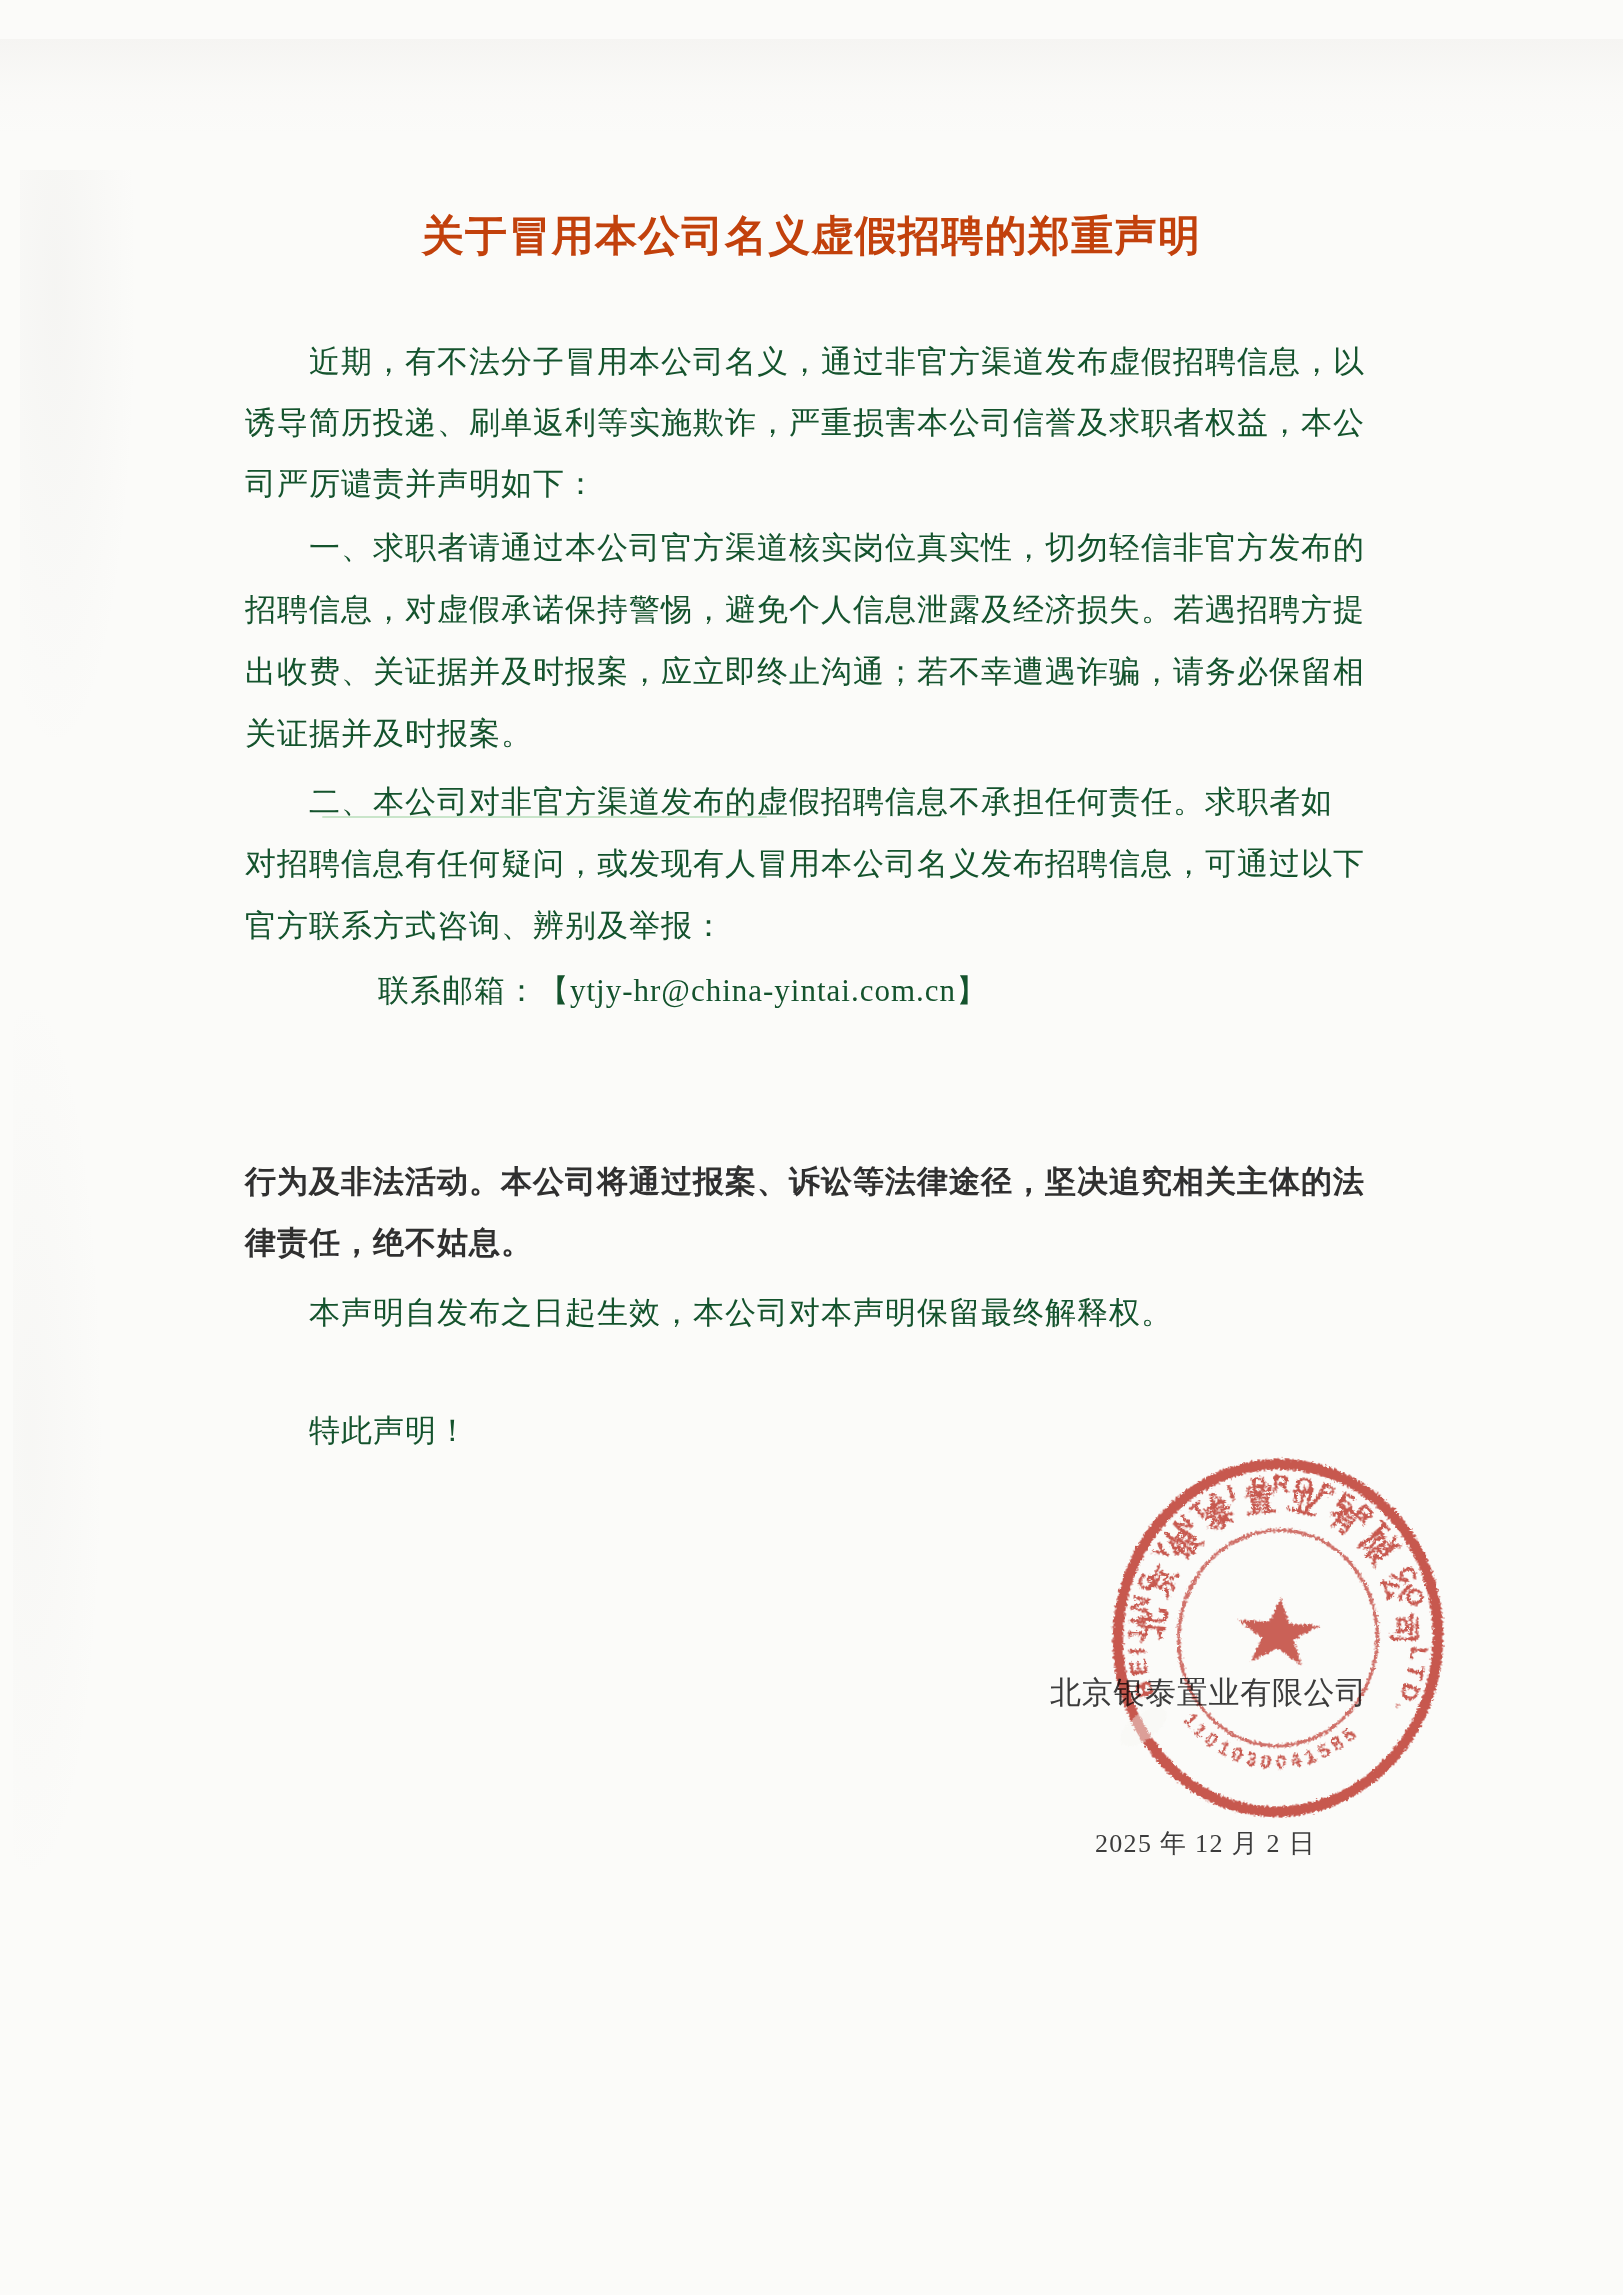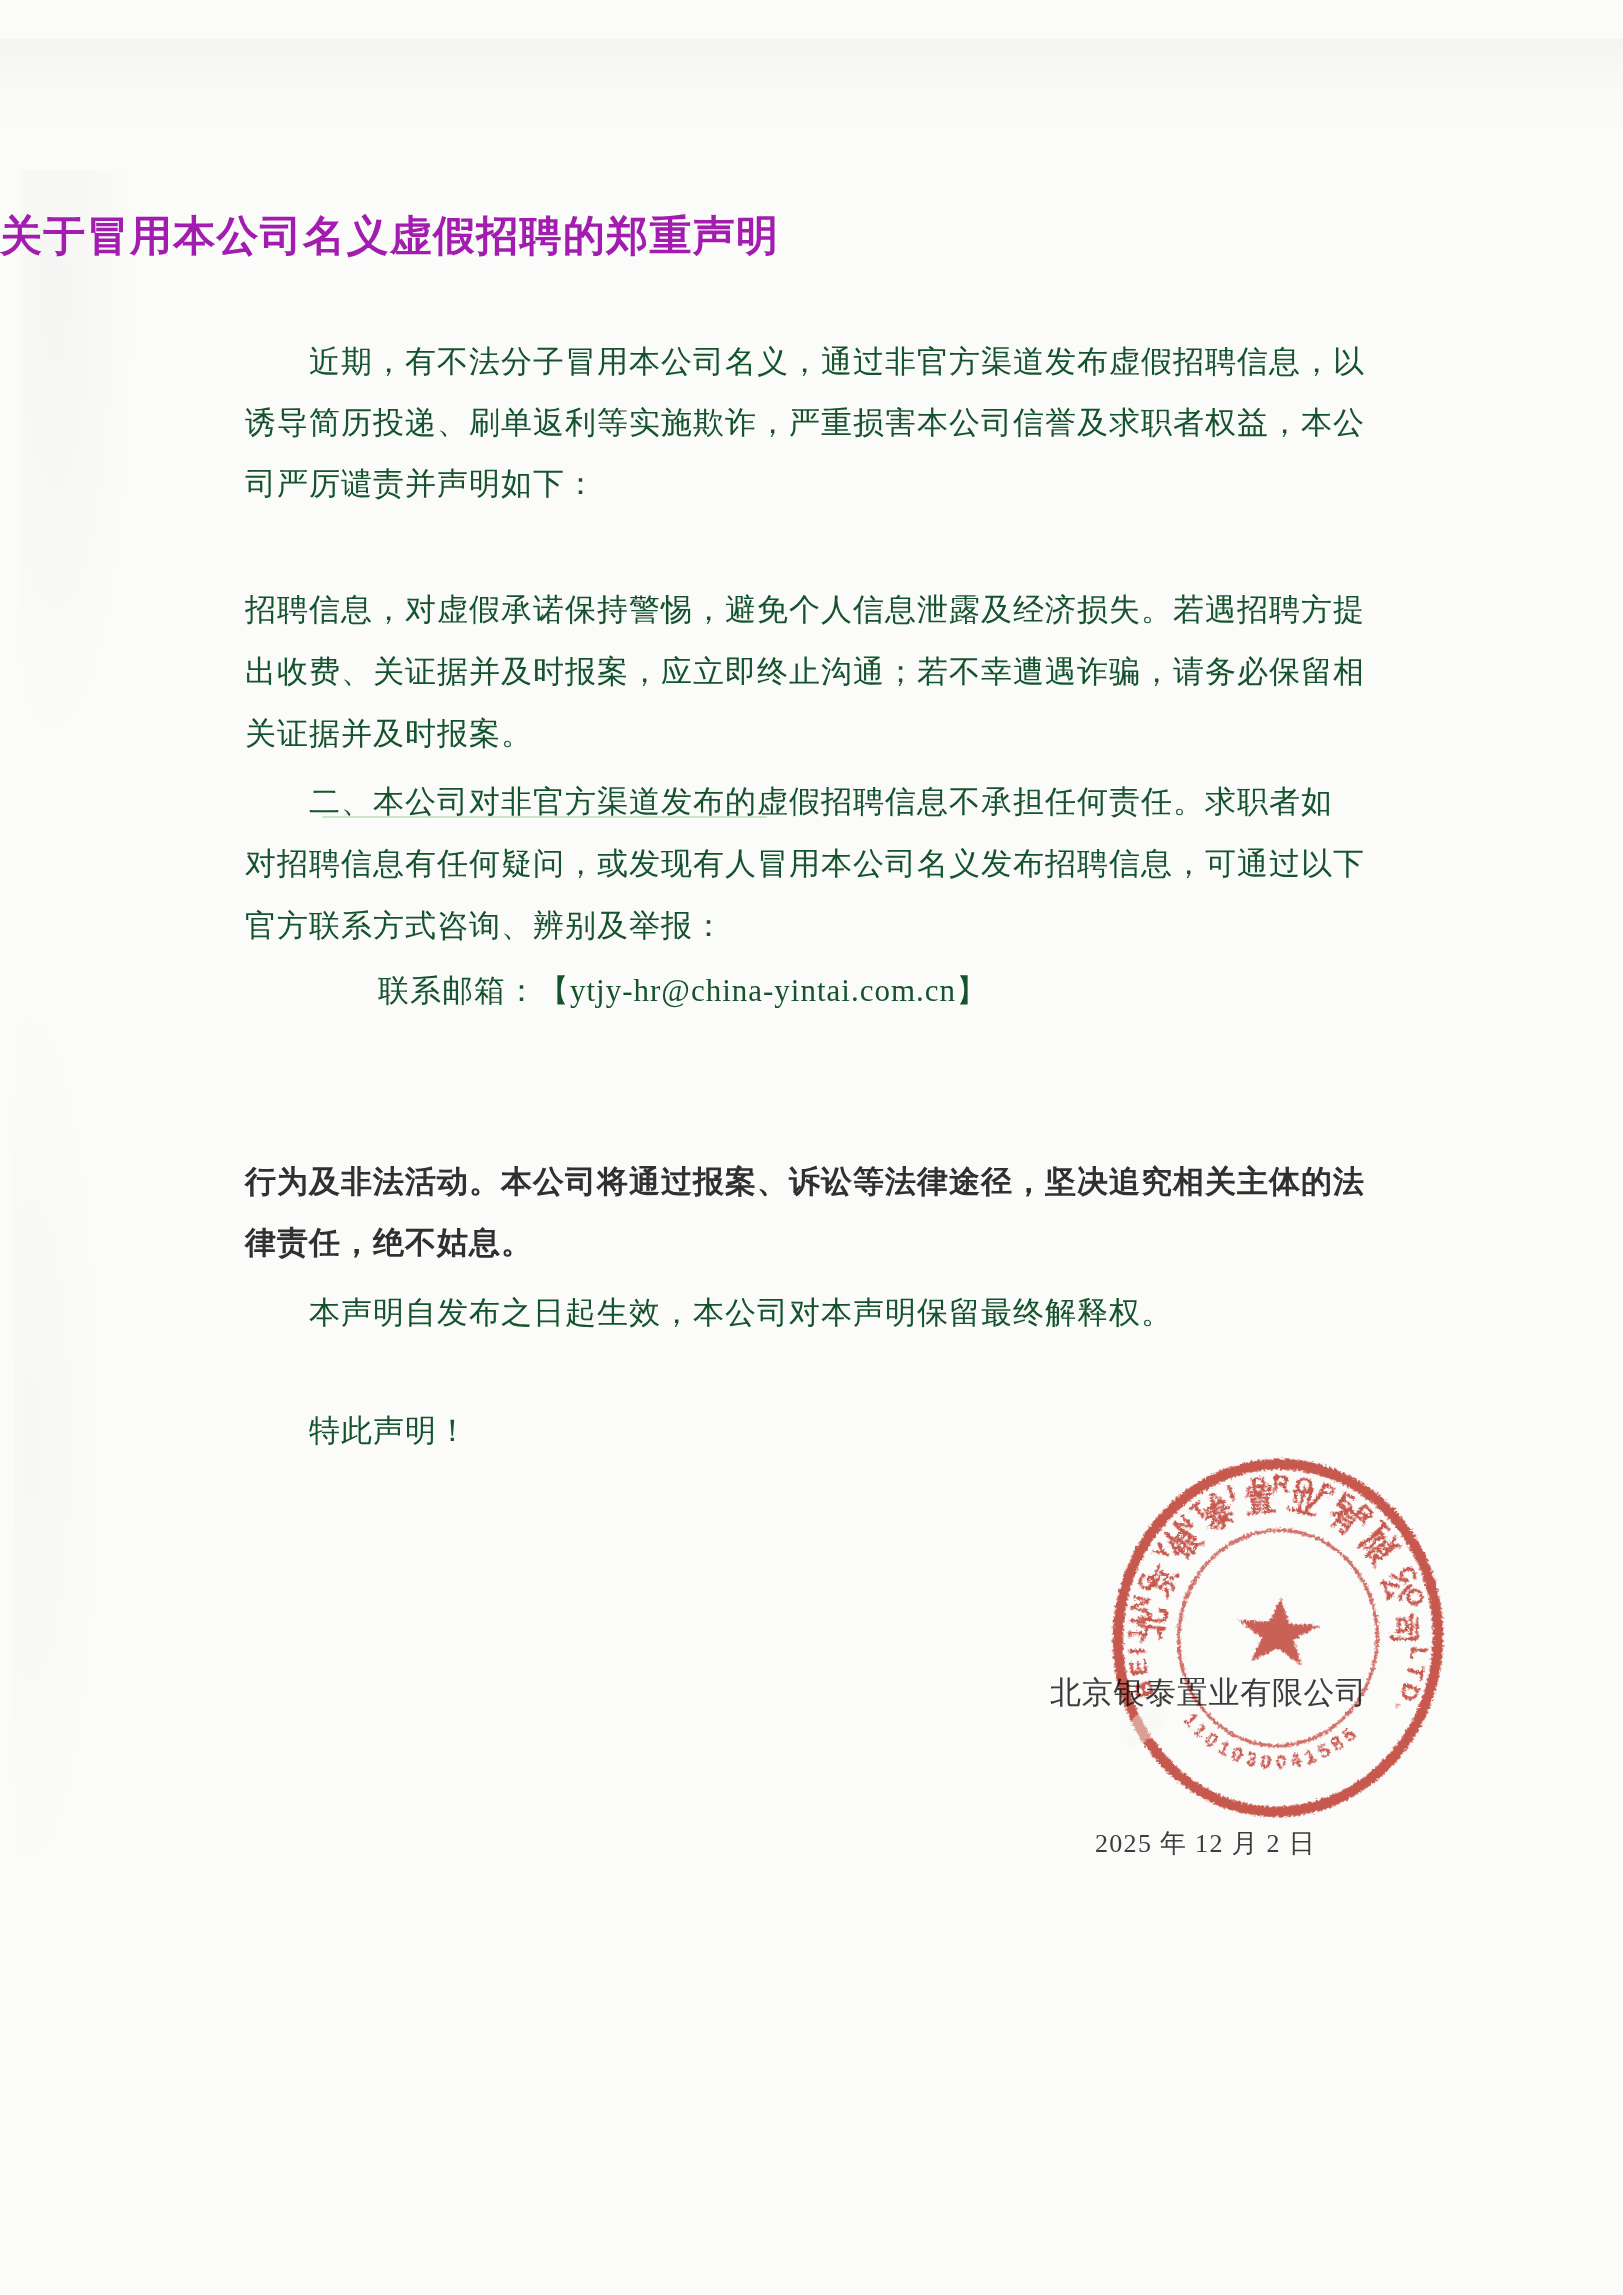--- a/index.html
+++ b/index.html
@@ -15,25 +15,26 @@
   .smudge{position:absolute;pointer-events:none;}
   .smudge.topband{left:0;top:39px;width:1623px;height:98px;
     background:linear-gradient(180deg, rgba(170,158,152,0.07), rgba(170,158,152,0.015) 55%, rgba(170,158,152,0) 100%);}
   .smudge.left1{left:19.6px;top:170px;width:118px;height:589px;
     background:radial-gradient(ellipse at 30% 20%, rgba(150,145,140,0.06), rgba(150,145,140,0) 70%);}
   .smudge.left2{left:13px;top:981px;width:92px;height:916px;
     background:radial-gradient(ellipse at 20% 50%, rgba(150,145,140,0.04), rgba(150,145,140,0) 70%);}
 
   .title{
     position:absolute;left:0;right:0;top:208px;
+    text-align:center;
     font-family:"Liberation Sans", sans-serif;
     font-weight:700;
     font-size:42px;
     letter-spacing:1.3px;
-    color:#a21caf;
+    color:#c2410c;
   }
   .bline{
     position:absolute;left:245px;
     width:1151px;
     font-size:31px;
     letter-spacing:1px;
     line-height:1.1;
     white-space:nowrap;
     color:#14532d;
   }
@@ -72,20 +73,21 @@
   <div class="smudge topband"></div>
   <div class="smudge left1"></div>
   <div class="smudge left2"></div>
 
   <div class="title">关于冒用本公司名义虚假招聘的郑重声明</div>
 
   <div class="bline" style="top:345px">　　近期，有不法分子冒用本公司名义，通过非官方渠道发布虚假招聘信息，以</div>
   <div class="bline" style="top:406px">诱导简历投递、刷单返利等实施欺诈，严重损害本公司信誉及求职者权益，本公</div>
   <div class="bline" style="top:467px">司严厉谴责并声明如下：</div>
 
+  <div class="bline" style="top:531px">　　一、求职者请通过本公司官方渠道核实岗位真实性，切勿轻信非官方发布的</div>
   <div class="bline" style="top:593px">招聘信息，对虚假承诺保持警惕，避免个人信息泄露及经济损失。若遇招聘方提</div>
   <div class="bline" style="top:655px">出收费、关证据并及时报案，应立即终止沟通；若不幸遭遇诈骗，请务必保留相</div>
   <div class="bline" style="top:717px">关证据并及时报案。</div>
 
   <div class="bline" style="top:785px">　　二、本公司对非官方渠道发布的虚假招聘信息不承担任何责任。求职者如</div>
   <div class="greenfringe"></div>
   <div class="bline" style="top:847px">对招聘信息有任何疑问，或发现有人冒用本公司名义发布招聘信息，可通过以下</div>
   <div class="bline" style="top:909px">官方联系方式咨询、辨别及举报：</div>
 
   <div class="bline contact" style="top:974px">联系邮箱：【ytjy-hr@china-yintai.com.cn】</div>

